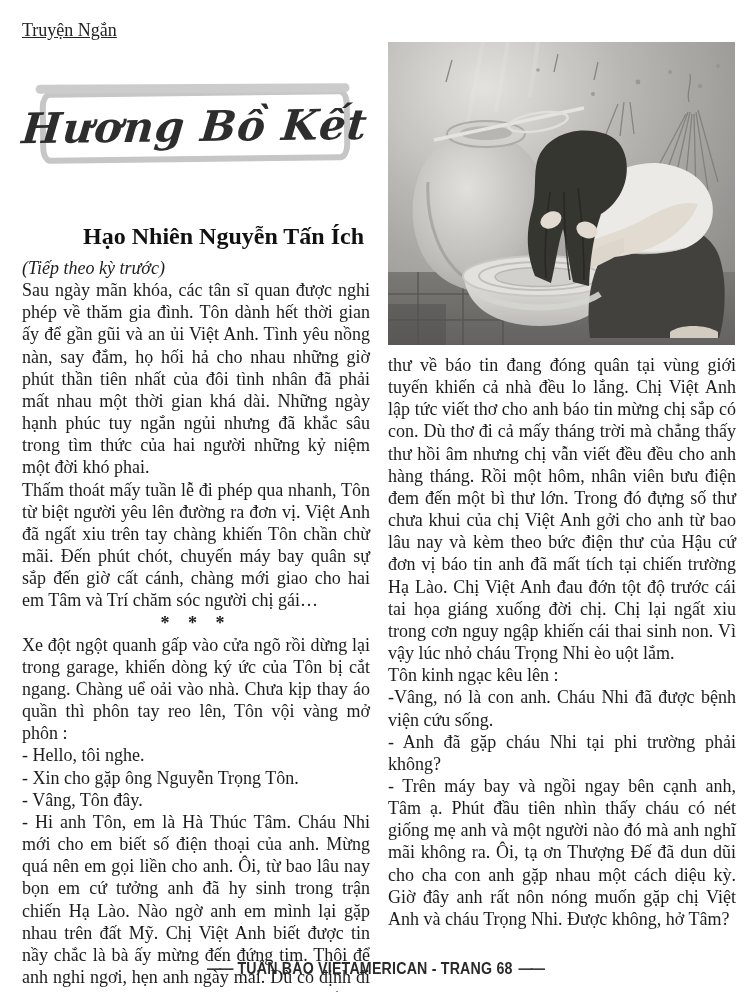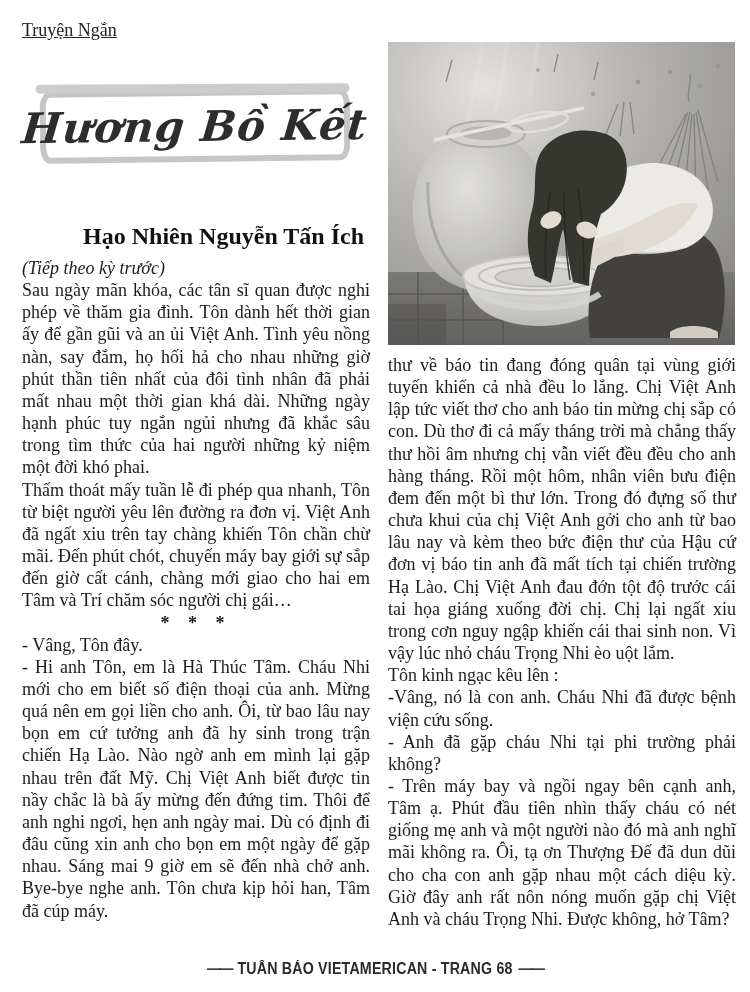--- a/index.html
+++ b/index.html
@@ -58,22 +58,25 @@
 
   <div class="title-box">
     <div class="title-text">Hương Bồ Kết</div>
   </div>
 
   <div class="author">Hạo Nhiên Nguyễn Tấn Ích</div>
 
   <div class="col left-col">
     <p class="p-italic">(Tiếp theo kỳ trước)</p>
     <p>Sau ngày mãn khóa, các tân sĩ quan được nghi phép về thăm gia đình. Tôn dành hết thời gian ấy để gần gũi và an ủi Việt Anh. Tình yêu nồng nàn, say đắm, họ hối hả cho nhau những giờ phút thần tiên nhất của đôi tình nhân đã phải mất nhau một thời gian khá dài. Những ngày hạnh phúc tuy ngắn ngủi nhưng đã khắc sâu trong tìm thức của hai người những kỷ niệm một đời khó phai.</p>
-    <p>Thấm thoát mấy tuần lễ đi phép qua nhanh, Tôn từ biệt người yêu lên đường ra đơn vị. Việt Anh đã ngất xiu trên tay chàng khiến Tôn chần chừ mãi. Đến phút chót, chuyến máy bay giới sự sắp đến giờ cất cánh, chàng mới giao cho hai em Tâm và Trí chăm sóc người chị gái…</p>
+    <p>Thấm thoát mấy tuần lễ đi phép qua nhanh, Tôn từ biệt người yêu lên đường ra đơn vị. Việt Anh đã ngất xiu trên tay chàng khiến Tôn chần chừ mãi. Đến phút chót, chuyến máy bay quân sự sắp đến giờ cất cánh, chàng mới giao cho hai em Tâm và Trí chăm sóc người chị gái…</p>
     <p class="p-sep">* * *</p>
+    <p>Xe đột ngột quanh gấp vào cửa ngõ rồi dừng lại trong garage, khiến dòng ký ức của Tôn bị cắt ngang. Chàng uể oải vào nhà. Chưa kịp thay áo quần thì phôn tay reo lên, Tôn vội vàng mở phôn :</p>
+    <p>- Hello, tôi nghe.</p>
+    <p>- Xin cho gặp ông Nguyễn Trọng Tôn.</p>
     <p>- Vâng, Tôn đây.</p>
     <p>- Hi anh Tôn, em là Hà Thúc Tâm. Cháu Nhi mới cho em biết số điện thoại của anh. Mừng quá nên em gọi liền cho anh. Ôi, từ bao lâu nay bọn em cứ tưởng anh đã hy sinh trong trận chiến Hạ Lào. Nào ngờ anh em mình lại gặp nhau trên đất Mỹ. Chị Việt Anh biết được tin nầy chắc là bà ấy mừng đến đứng tim. Thôi để anh nghi ngơi, hẹn anh ngày mai. Dù có định đi đâu cũng xin anh cho bọn em một ngày để gặp nhau. Sáng mai 9 giờ em sẽ đến nhà chở anh. Bye-bye nghe anh. Tôn chưa kịp hỏi han, Tâm đã cúp máy.</p>
 
   </div>
 
   <div class="col right-col">
     <div class="artwork-wrap" title="grayscale-painting-woman-washing-long-hair-in-basin-beside-ceramic-jar">
       <svg width="347" height="303" viewBox="0 0 347 303" xmlns="http://www.w3.org/2000/svg">
         <defs>
           <radialGradient id="wallGrad" cx="28%" cy="15%" r="95%">

